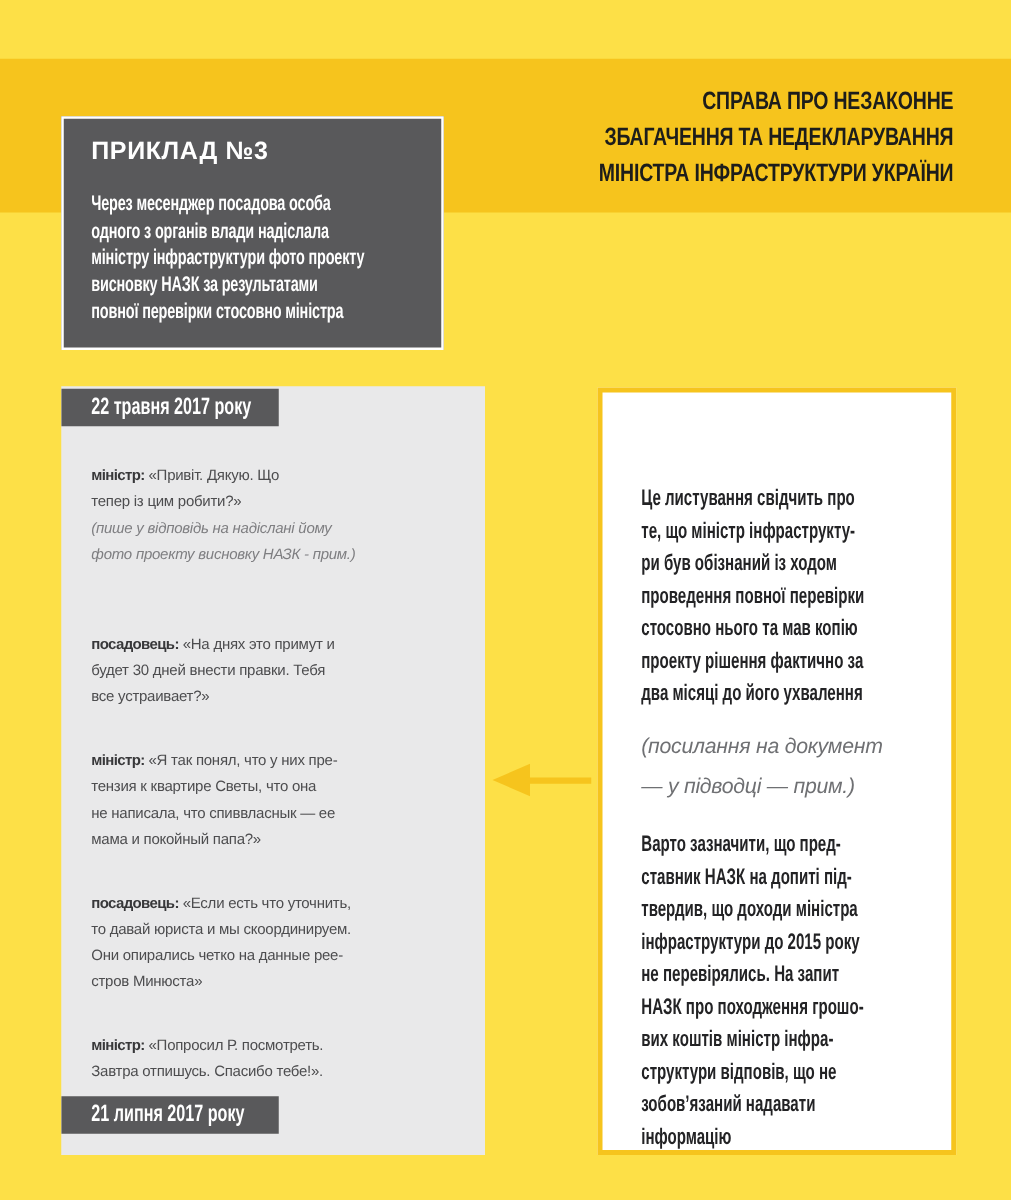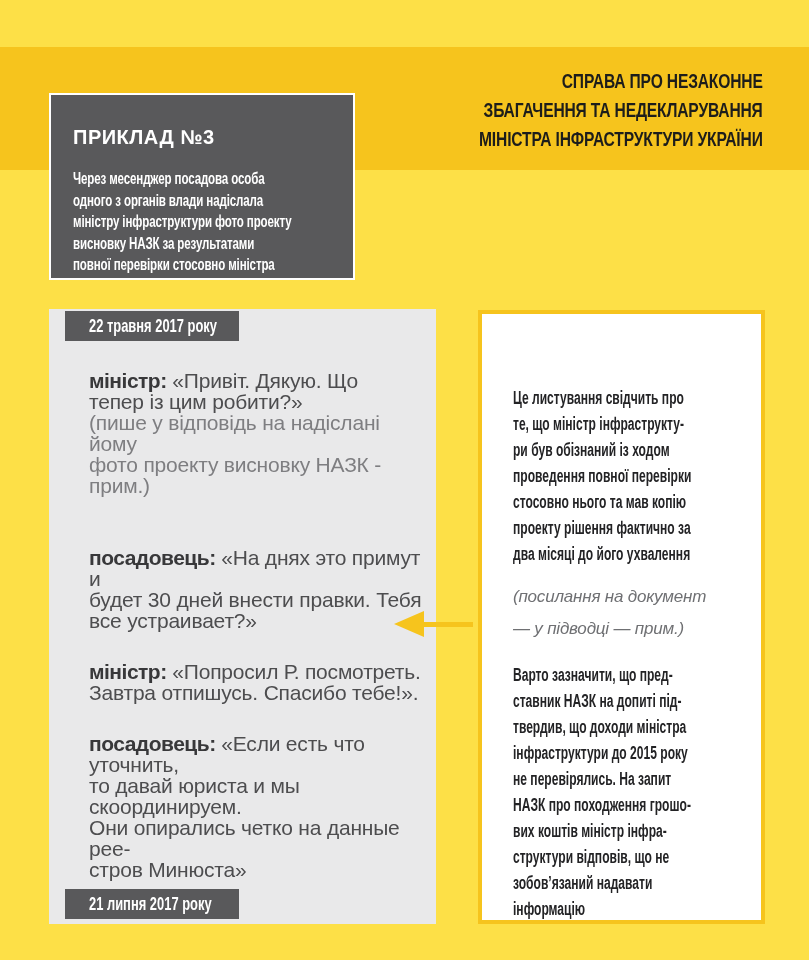--- a/index.html
+++ b/index.html
@@ -10,38 +10,38 @@
   .band{position:absolute;left:0;top:47px;width:809px;height:123px;background:#F6C41D;}
 
   
   .headline{position:absolute;top:67px;right:46px;text-align:right;}
   .headline-inner{display:inline-block;white-space:pre-line;text-align:right;
                   font-weight:bold;font-size:20px;line-height:29px;color:#1D1D1B;
                   letter-spacing:-0.2px;transform:scaleX(0.78);transform-origin:right top;}
 
   
   .example{position:absolute;left:49px;top:93px;width:306px;height:187px;background:#59595B;
-           border:2px solid #ffffff;box-sizing:border-box;padding:31px 0 0 22px;overflow:hidden;}
+           border:2px solid #ffffff;box-sizing:border-box;padding:15px 0 0 22px;overflow:hidden;}
   .example-title{color:#ffffff;font-weight:bold;font-size:20px;letter-spacing:0.5px;}
   .example-body{margin-top:19px;color:#ffffff;font-weight:bold;font-size:17px;line-height:21.5px;
                 letter-spacing:-0.2px;white-space:pre-line;width:420px;
                 transform:scaleX(0.68);transform-origin:left top;}
 
   
-  .chat{position:absolute;left:49px;top:309px;width:387px;height:615px;background:#E9E9EA;
-        box-sizing:border-box;padding:2px 14px 0 40px;overflow:hidden;color:#4D4D4F;}
+  .chat{position:absolute;left:49px;top:309px;width:339px;height:615px;background:#E9E9EA;
+        box-sizing:border-box;padding:2px 14px 0 24px;overflow:hidden;color:#4D4D4F;}
   .badge{background:#59595B;color:#ffffff;height:30px;line-height:30px;width:174px;
          box-sizing:border-box;margin-left:-24px;padding-left:24px;font-weight:bold;font-size:19px;}
   .badge .badge-inner{display:inline-block;white-space:nowrap;transform:scaleX(0.68);
                       transform-origin:left center;}
   .badge.first{margin-bottom:8px;}
   .badge.second{margin-top:8px;margin-bottom:14px;}
-  .msg{margin:0 0 9px 0;font-size:21px;line-height:21px;letter-spacing:-0.2px;white-space:pre-line;}
+  .msg{margin:0 0 9px 0;font-size:12px;line-height:21px;letter-spacing:-0.2px;white-space:pre-line;}
   .msg .lbl{font-weight:bold;color:#38383A;letter-spacing:-0.5px;}
-  .msg .note{display:block;color:#7E7E81;}
+  .msg .note{display:block;font-style:italic;color:#7E7E81;}
 
   
   .comment-box{position:absolute;left:478px;top:310px;width:287px;height:614px;background:#ffffff;
                border:4px solid #F6C41D;box-sizing:border-box;padding:71px 3px 0 31px;overflow:hidden;}
   .c-para{font-weight:bold;font-size:18px;line-height:26px;color:#232325;white-space:pre-line;
           width:340px;transform:scaleX(0.67);transform-origin:left top;margin:0;}
   .c-para.second{margin-top:17px;}
   .c-note{margin:14px 0 0 0;font-style:italic;font-size:17px;line-height:32px;color:#6F7073;
           white-space:pre-line;letter-spacing:-0.2px;}
 
@@ -86,31 +86,37 @@
       <span class="note">(пише у відповідь на надіслані йому
 фото проекту висновку НАЗК - прим.)</span>
     </div>
 
     <div class="msg">
       <span class="lbl">посадовець:</span> <span>«На днях это примут и
 будет 30 дней внести правки. Тебя
 все устраивает?»</span>
     </div>
 
-
     <div class="msg">
-      <span class="lbl">міністр:</span> <span>«Попросил Р. посмотреть.
-Завтра отпишусь. Спасибо тебе!».</span>
+      <span class="lbl">міністр:</span> <span>«Я так понял, что у них пре-
+тензия к квартире Светы, что она
+не написала, что спиввласнык — ее
+мама и покойный папа?»</span>
     </div>
 
     <div class="msg">
       <span class="lbl">посадовець:</span> <span>«Если есть что уточнить,
 то давай юриста и мы скоординируем.
 Они опирались четко на данные рее-
 стров Минюста»</span>
+    </div>
+
+    <div class="msg">
+      <span class="lbl">міністр:</span> <span>«Попросил Р. посмотреть.
+Завтра отпишусь. Спасибо тебе!».</span>
     </div>
 
     <div class="badge second">
       <span class="badge-inner">21 липня 2017 року</span>
     </div>
 
     <div class="msg">
       
       
     </div>

